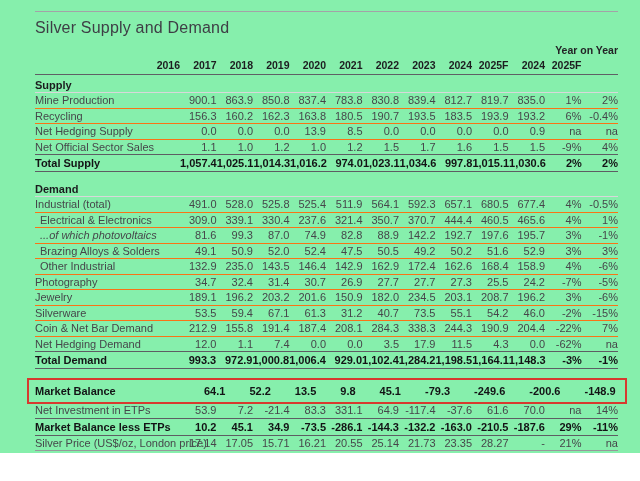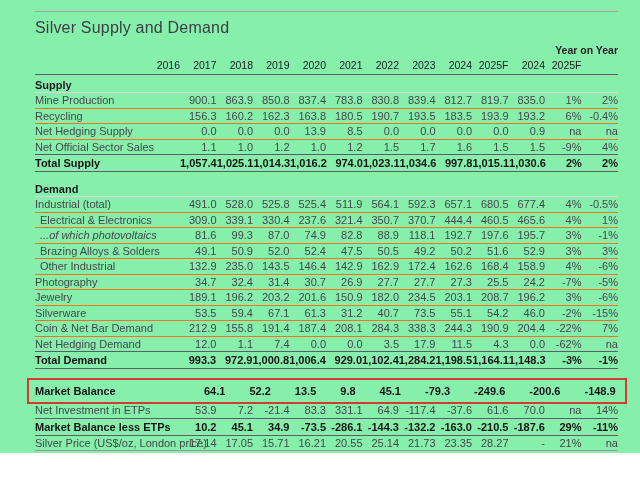--- a/index.html
+++ b/index.html
@@ -5,21 +5,21 @@
   html,body{margin:0;padding:0;background:#ffffff;}
   .page{position:relative;width:640px;height:453px;background:#86efac;
         font-family:"Liberation Sans",sans-serif;overflow:hidden;}
   .content{position:absolute;left:35px;top:0;width:583px;}
   .top-rule{margin-top:11px;border-top:1px solid #a3a3a7;height:0;}
   .page-title{margin-top:7px;height:20px;font-size:16px;color:#3e3e45;letter-spacing:.2px;}
   .yoy{height:13px;margin-top:5px;text-align:right;font-size:10.5px;font-weight:700;color:#232326;}
   .grid{display:grid;grid-template-columns:145px repeat(12,1fr);align-items:center;}
   .hdr{height:15px;padding-bottom:2px;border-bottom:1.5px solid #5f5f65;}
   .hdr .unit{font-size:10.5px;color:#76767a;white-space:nowrap;}
-  .hdr .col{font-size:10.5px;font-weight:400;color:#1d1d20;display:flex;justify-content:flex-end;white-space:nowrap;}
+  .hdr .col{font-size:10.5px;font-weight:700;color:#1d1d20;display:flex;justify-content:flex-end;white-space:nowrap;}
   .row{height:14.5px;font-size:11px;color:#46464a;}
   .row .lbl{white-space:nowrap;}
   .row .val{display:flex;justify-content:flex-end;white-space:nowrap;}
   .row-data{border-bottom:1px solid #f97316;}
   .row-section{font-weight:700;color:#1b1b1e;height:15px;margin-top:2px;border-bottom:1px solid #d8d8da;}
   .gap-before{margin-top:9px;}
   .gap-before-lg{margin-top:11px;gap:24px;}
   .row-total{height:16px;border-top:1.5px solid #5d5d63;border-bottom:1.5px solid #5d5d63;
              font-weight:700;color:#131315;}
   .no-bb{border-bottom:none !important;}
@@ -166,21 +166,21 @@
           <div class="val">1%</div>
         </div>
         <div class="grid row row-data">
           <div class="lbl indent italic">...of which photovoltaics</div>
           <div class="val">81.6</div>
           <div class="val">99.3</div>
           <div class="val">87.0</div>
           <div class="val">74.9</div>
           <div class="val">82.8</div>
           <div class="val">88.9</div>
-          <div class="val">118.1</div>
+          <div class="val">142.2</div>
           <div class="val">192.7</div>
           <div class="val">197.6</div>
           <div class="val">195.7</div>
           <div class="val">3%</div>
           <div class="val">-1%</div>
         </div>
         <div class="grid row row-data">
           <div class="lbl indent">Brazing Alloys &amp; Solders</div>
           <div class="val">49.1</div>
           <div class="val">50.9</div>

